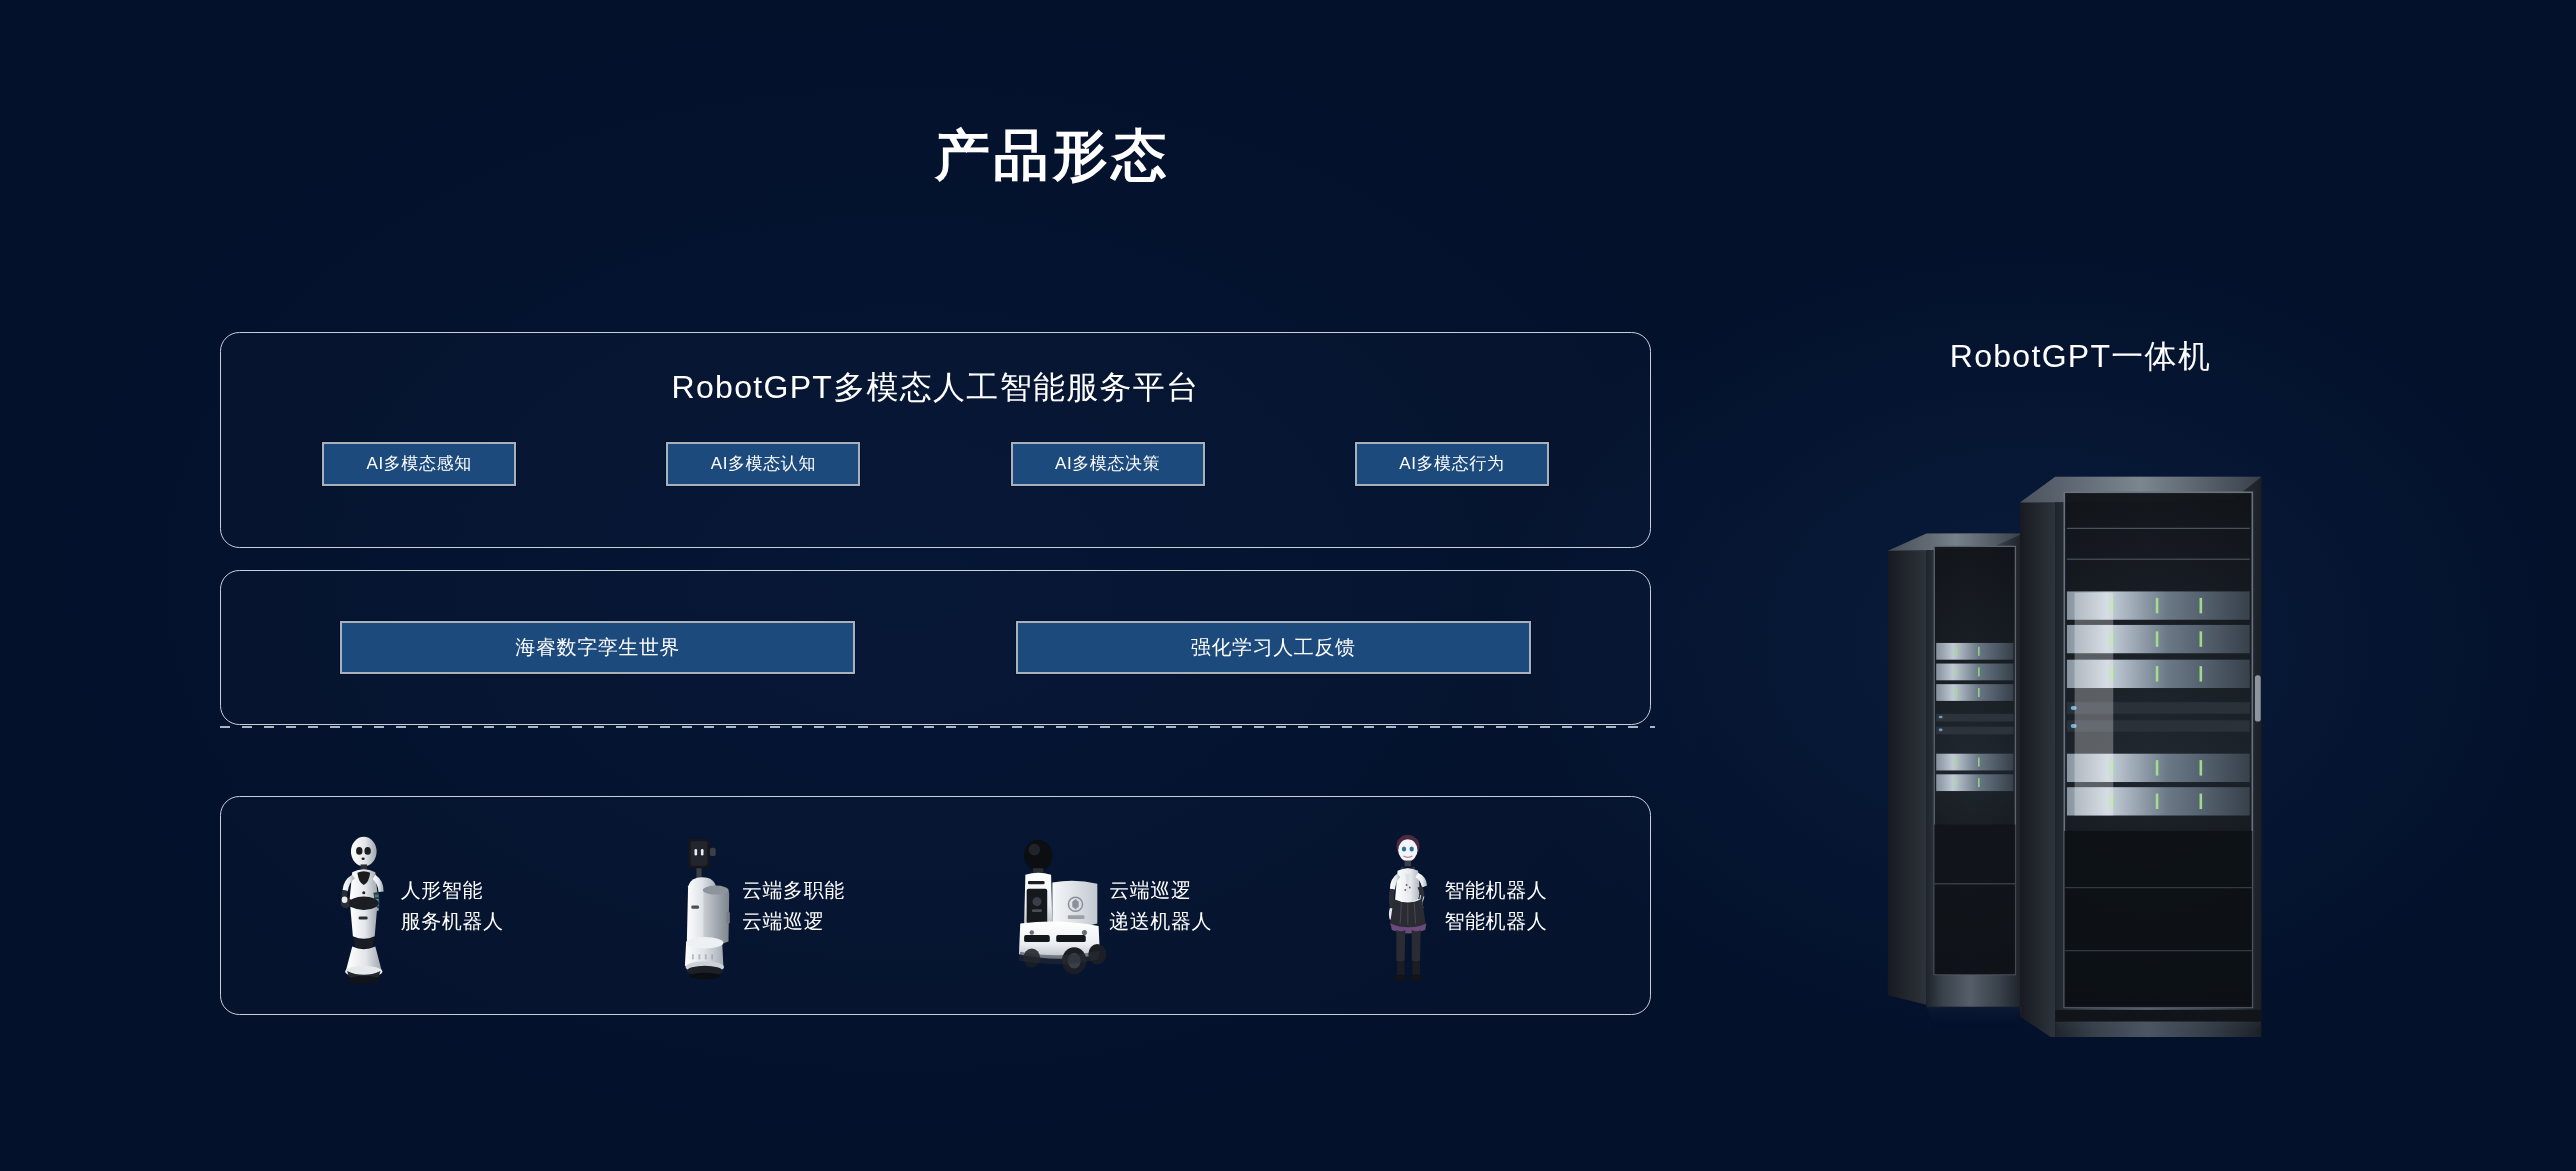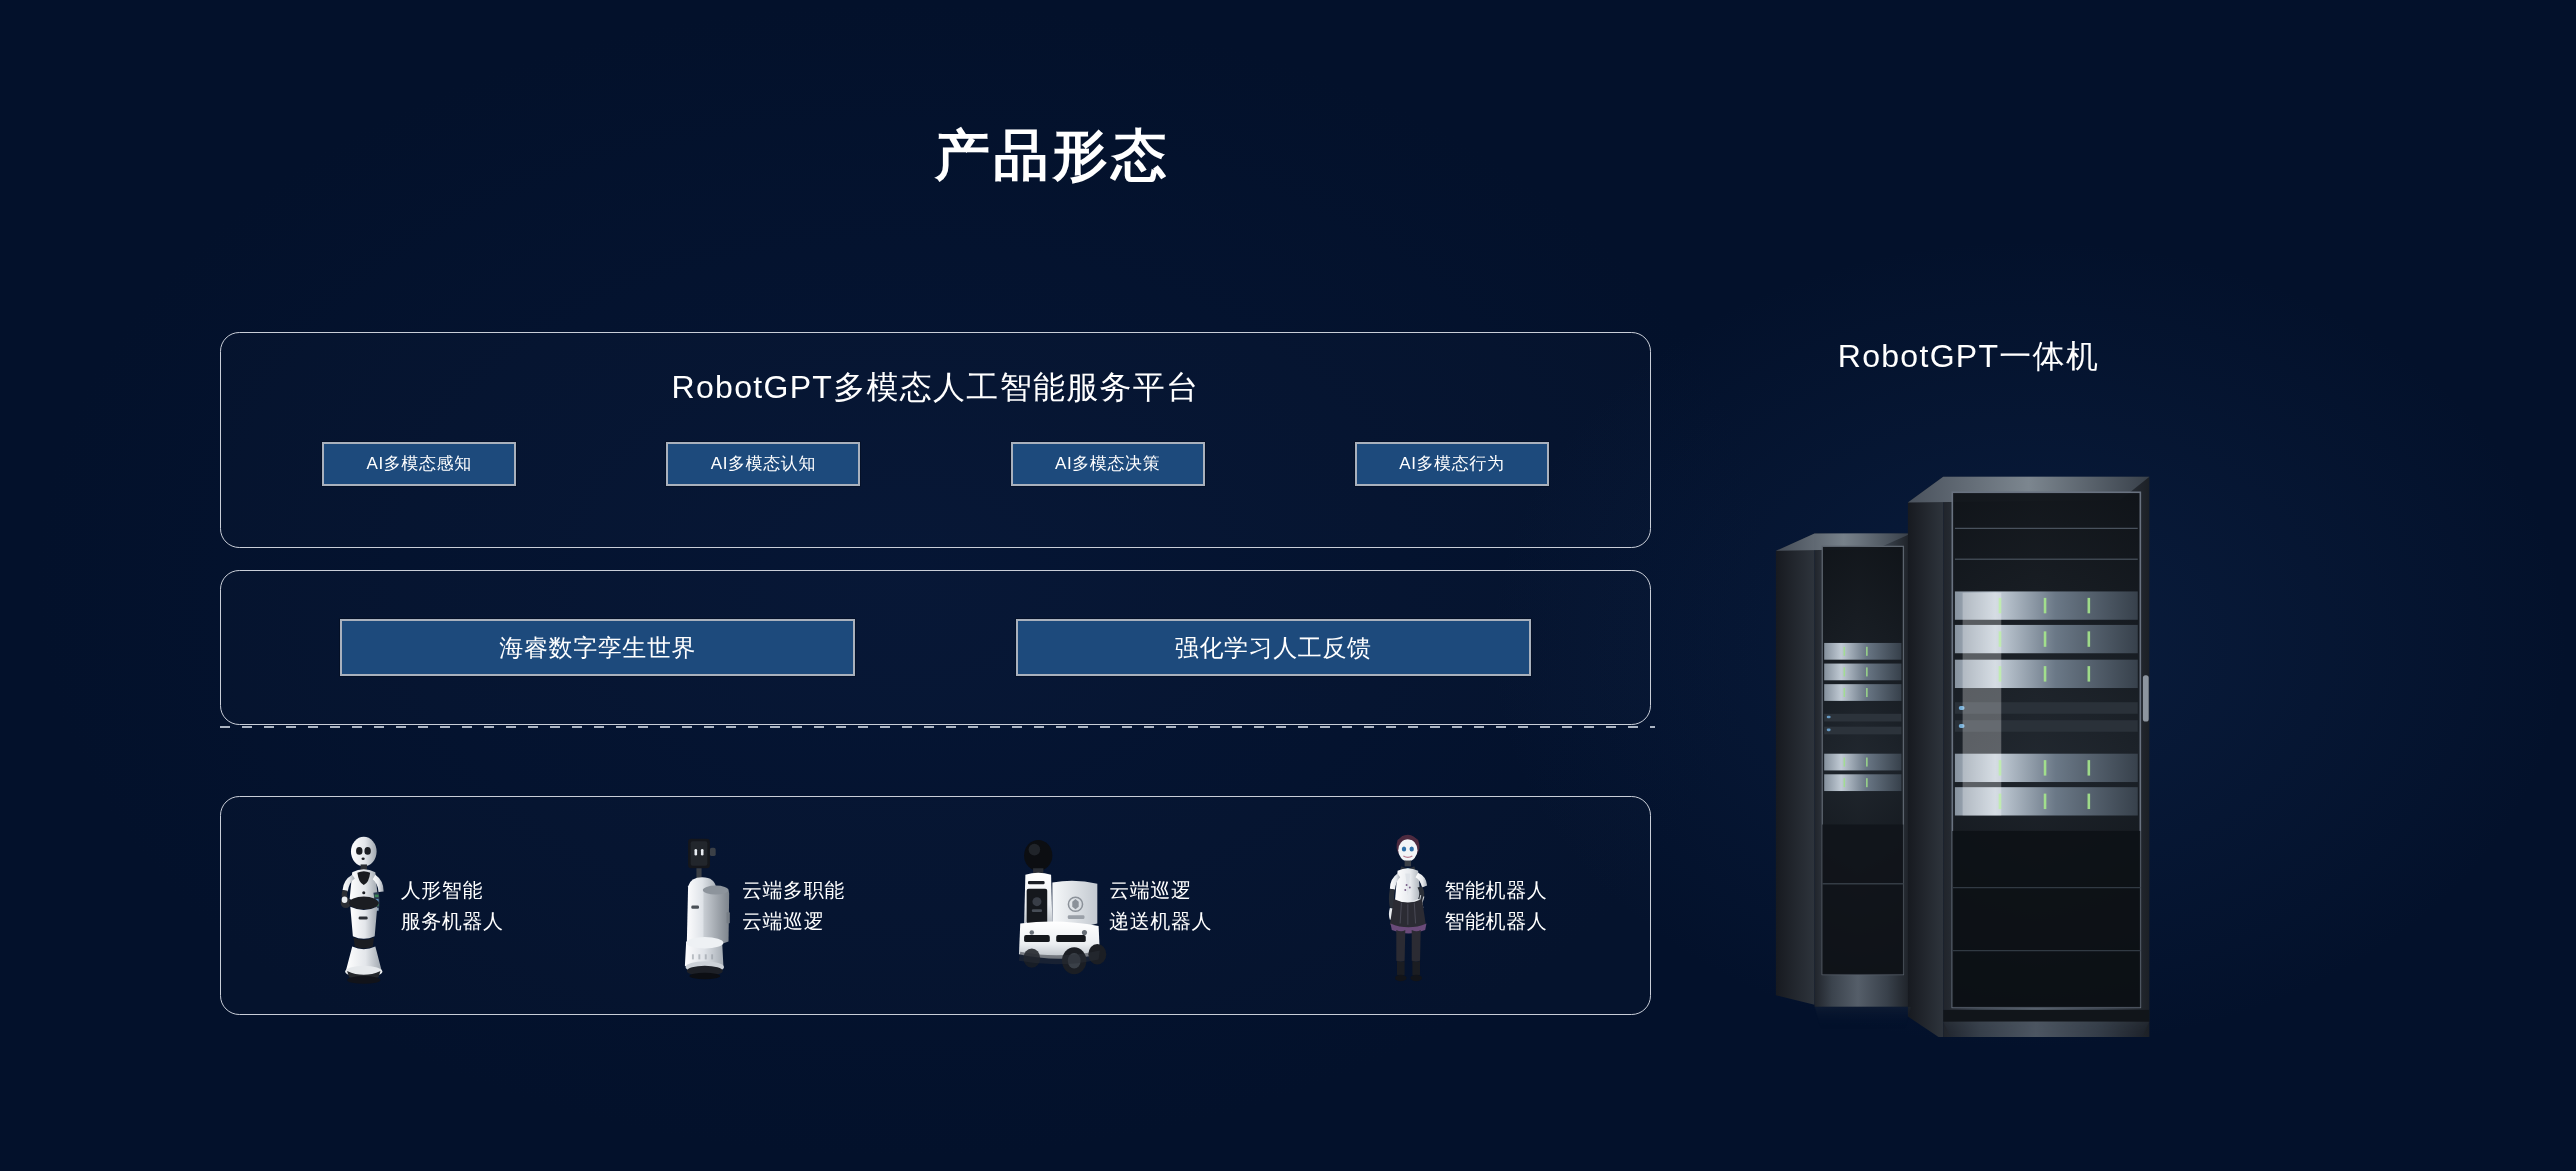--- a/index.html
+++ b/index.html
@@ -73,21 +73,21 @@
   }
 
   .btn-row.wide{
     justify-content:space-around;
     margin-top:0;
     height:100%;
     padding:0 39px;
   }
   .chip.wide{
     width:515px;
-    font-size:24px;
+    font-size:20px;
     padding:13px 0;
   }
 
   
   .dashed-sep{
     position:absolute;
     left:220px;
     top:726px;
     width:1435px;
     height:1.9px;
@@ -114,21 +114,21 @@
     font-size:20px;
     line-height:1.55;
     letter-spacing:0.6px;
     color:#ffffff;
     white-space:nowrap;
   }
 
   
   .right-col{
     position:absolute;
-    left:1756px; top:335px;
+    left:1868px; top:335px;
     width:464px;
   }
   .appliance-title{
     text-align:center;
     font-size:32px;
     letter-spacing:1.3px;
     width:425px;
     color:#ffffff;
   }
   .racks{

